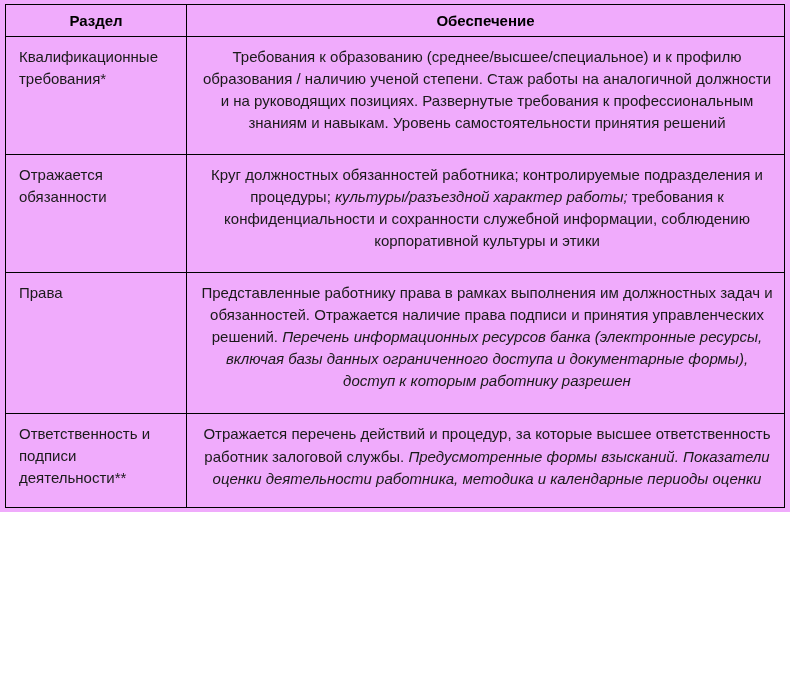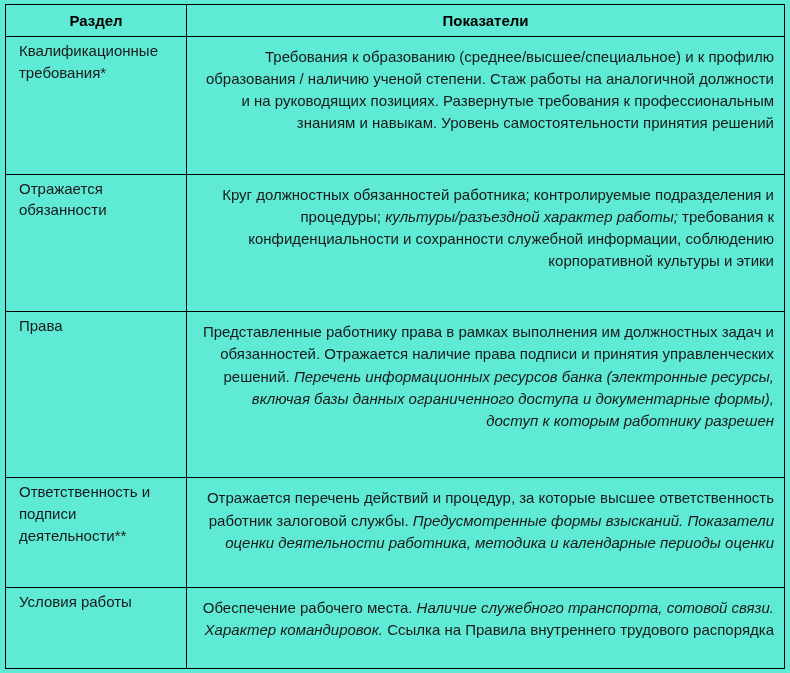--- a/index.html
+++ b/index.html
@@ -6,23 +6,23 @@
     margin: 0;
     padding: 0;
     background: #ffffff;
   }
   body {
     font-family: "Liberation Sans", "DejaVu Sans", sans-serif;
     color: #1a1a1a;
   }
   .page {
     width: 790px;
-    height: 673px;
+    height: 512px;
     box-sizing: border-box;
-    background: #5eead4;
+    background: #f0abfc;
     padding: 4px 5px;
     overflow: hidden;
   }
   table.doc-table {
     width: 100%;
     height: 100%;
     border-collapse: collapse;
     table-layout: fixed;
   }
   table.doc-table th,
@@ -36,59 +36,55 @@
   table.doc-table th {
     font-size: 15px;
     font-weight: bold;
     text-align: center;
     padding: 7px 6px;
     color: #000000;
   }
   td.section-cell {
     font-size: 15px;
     line-height: 1.45;
-    padding: 3px 10px 9px 13px;
+    padding: 9px 10px 9px 13px;
   }
   td.comments-cell {
     font-size: 15px;
     line-height: 1.47;
     padding: 9px 10px 9px 13px;
-    text-align: right;
+    text-align: center;
   }
   .italic {
     font-style: italic;
   }
 </style>
 </head>
 <body>
 
 <div class="page">
   <table class="doc-table">
     <thead>
       <tr>
         <th class="col-section">Раздел</th>
-        <th class="col-comments">Показатели</th>
+        <th class="col-comments">Обеспечение</th>
       </tr>
     </thead>
     <tbody>
         <tr>
           <td class="section-cell">Квалификационные требования*</td>
           <td class="comments-cell"><span>Требования к образованию (среднее/высшее/специальное) и к профилю образования / наличию ученой степени. Стаж работы на аналогичной должности и на руководящих позициях. Развернутые требования к профессиональным знаниям и навыкам. Уровень самостоятельности принятия решений</span></td>
         </tr>
         <tr>
           <td class="section-cell">Отражается обязанности</td>
           <td class="comments-cell"><span>Круг должностных обязанностей работника; контролируемые подразделения и процедуры; </span><span class="italic">культуры/разъездной характер работы; </span><span>требования к конфиденциальности и сохранности служебной информации, соблюдению корпоративной культуры и этики</span></td>
         </tr>
         <tr>
           <td class="section-cell">Права</td>
           <td class="comments-cell"><span>Представленные работнику права в рамках выполнения им должностных задач и обязанностей. Отражается наличие права подписи и принятия управленческих решений. </span><span class="italic">Перечень информационных ресурсов банка (электронные ресурсы, включая базы данных ограниченного доступа и документарные формы), доступ к которым работнику разрешен</span></td>
         </tr>
         <tr>
           <td class="section-cell">Ответственность и подписи деятельности**</td>
           <td class="comments-cell"><span>Отражается перечень действий и процедур, за которые высшее ответственность работник залоговой службы. </span><span class="italic">Предусмотренные формы взысканий. Показатели оценки деятельности работника, методика и календарные периоды оценки</span></td>
         </tr>
-        <tr>
-          <td class="section-cell">Условия работы</td>
-          <td class="comments-cell"><span>Обеспечение рабочего места. </span><span class="italic">Наличие служебного транспорта, сотовой связи. Характер командировок. </span><span>Ссылка на Правила внутреннего трудового распорядка</span></td>
-        </tr>
       </tbody>
   </table>
 </div>
 
 </body></html>

